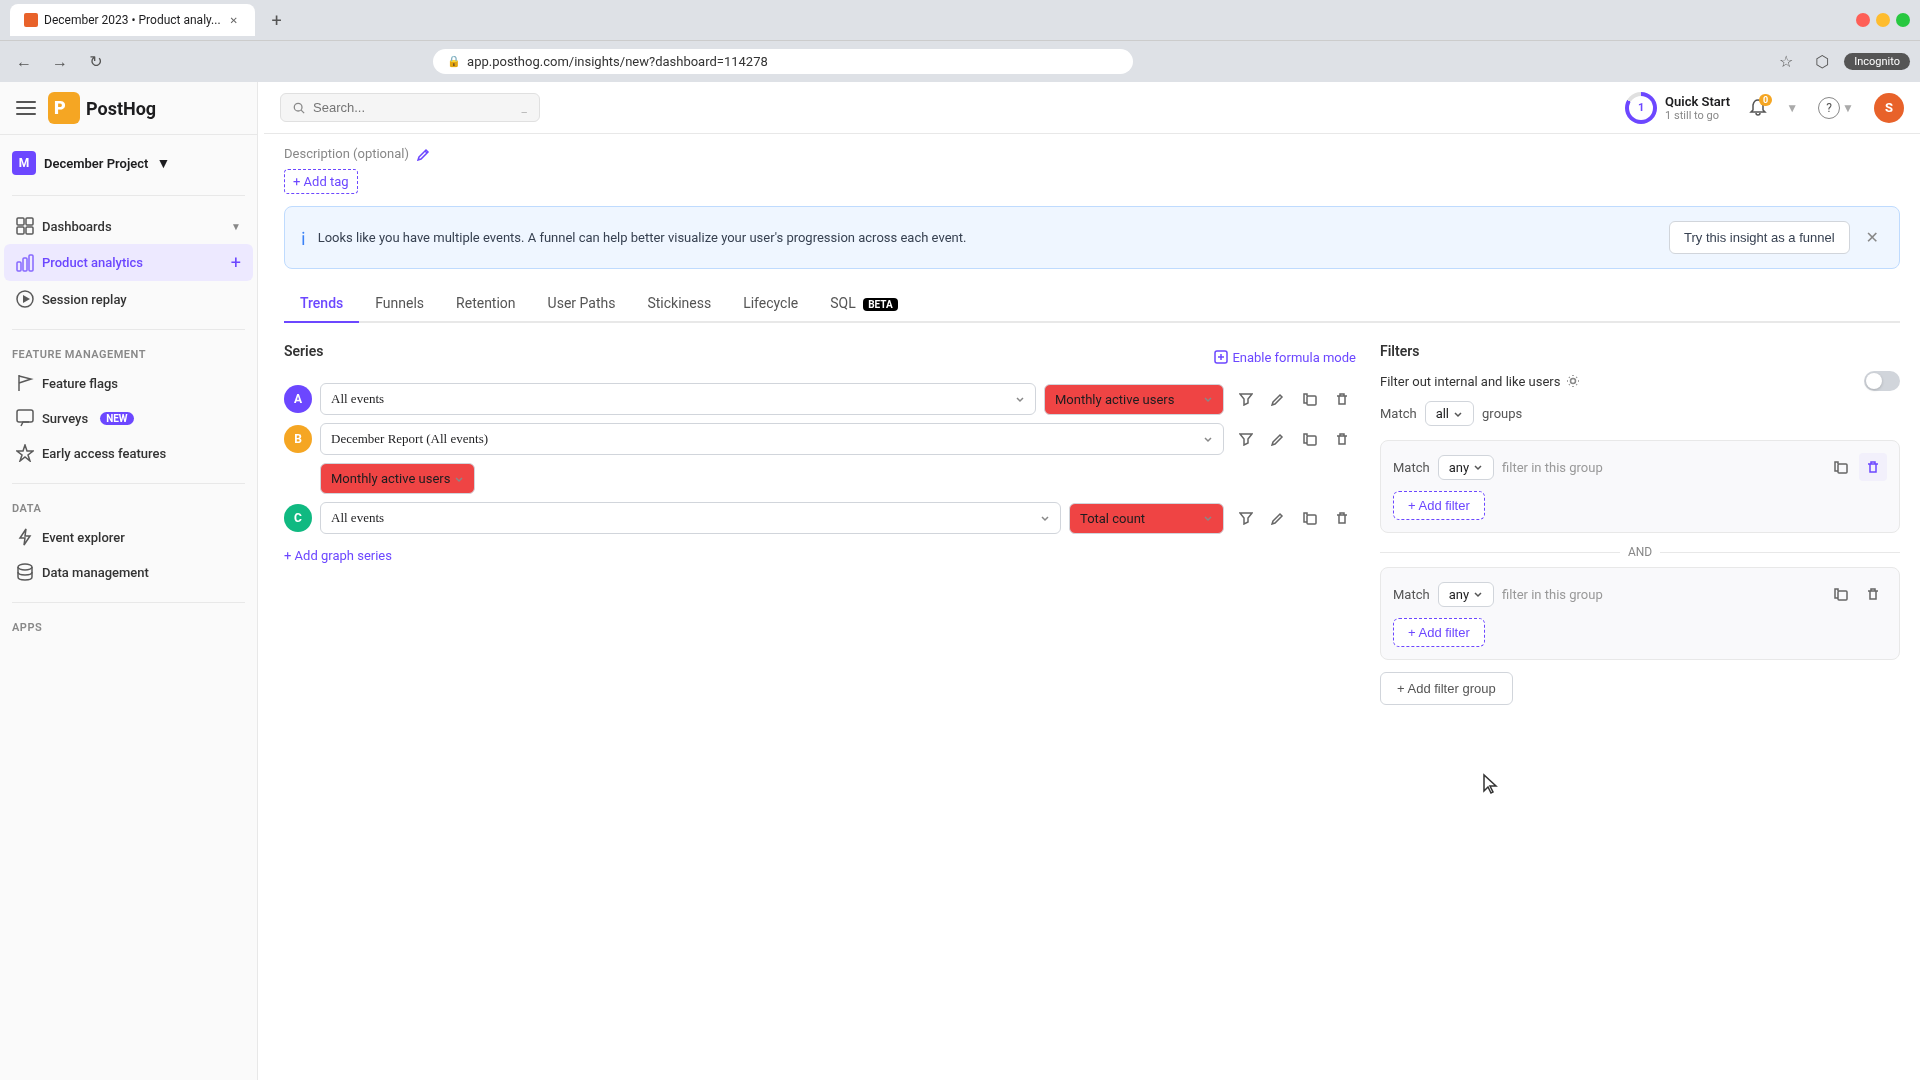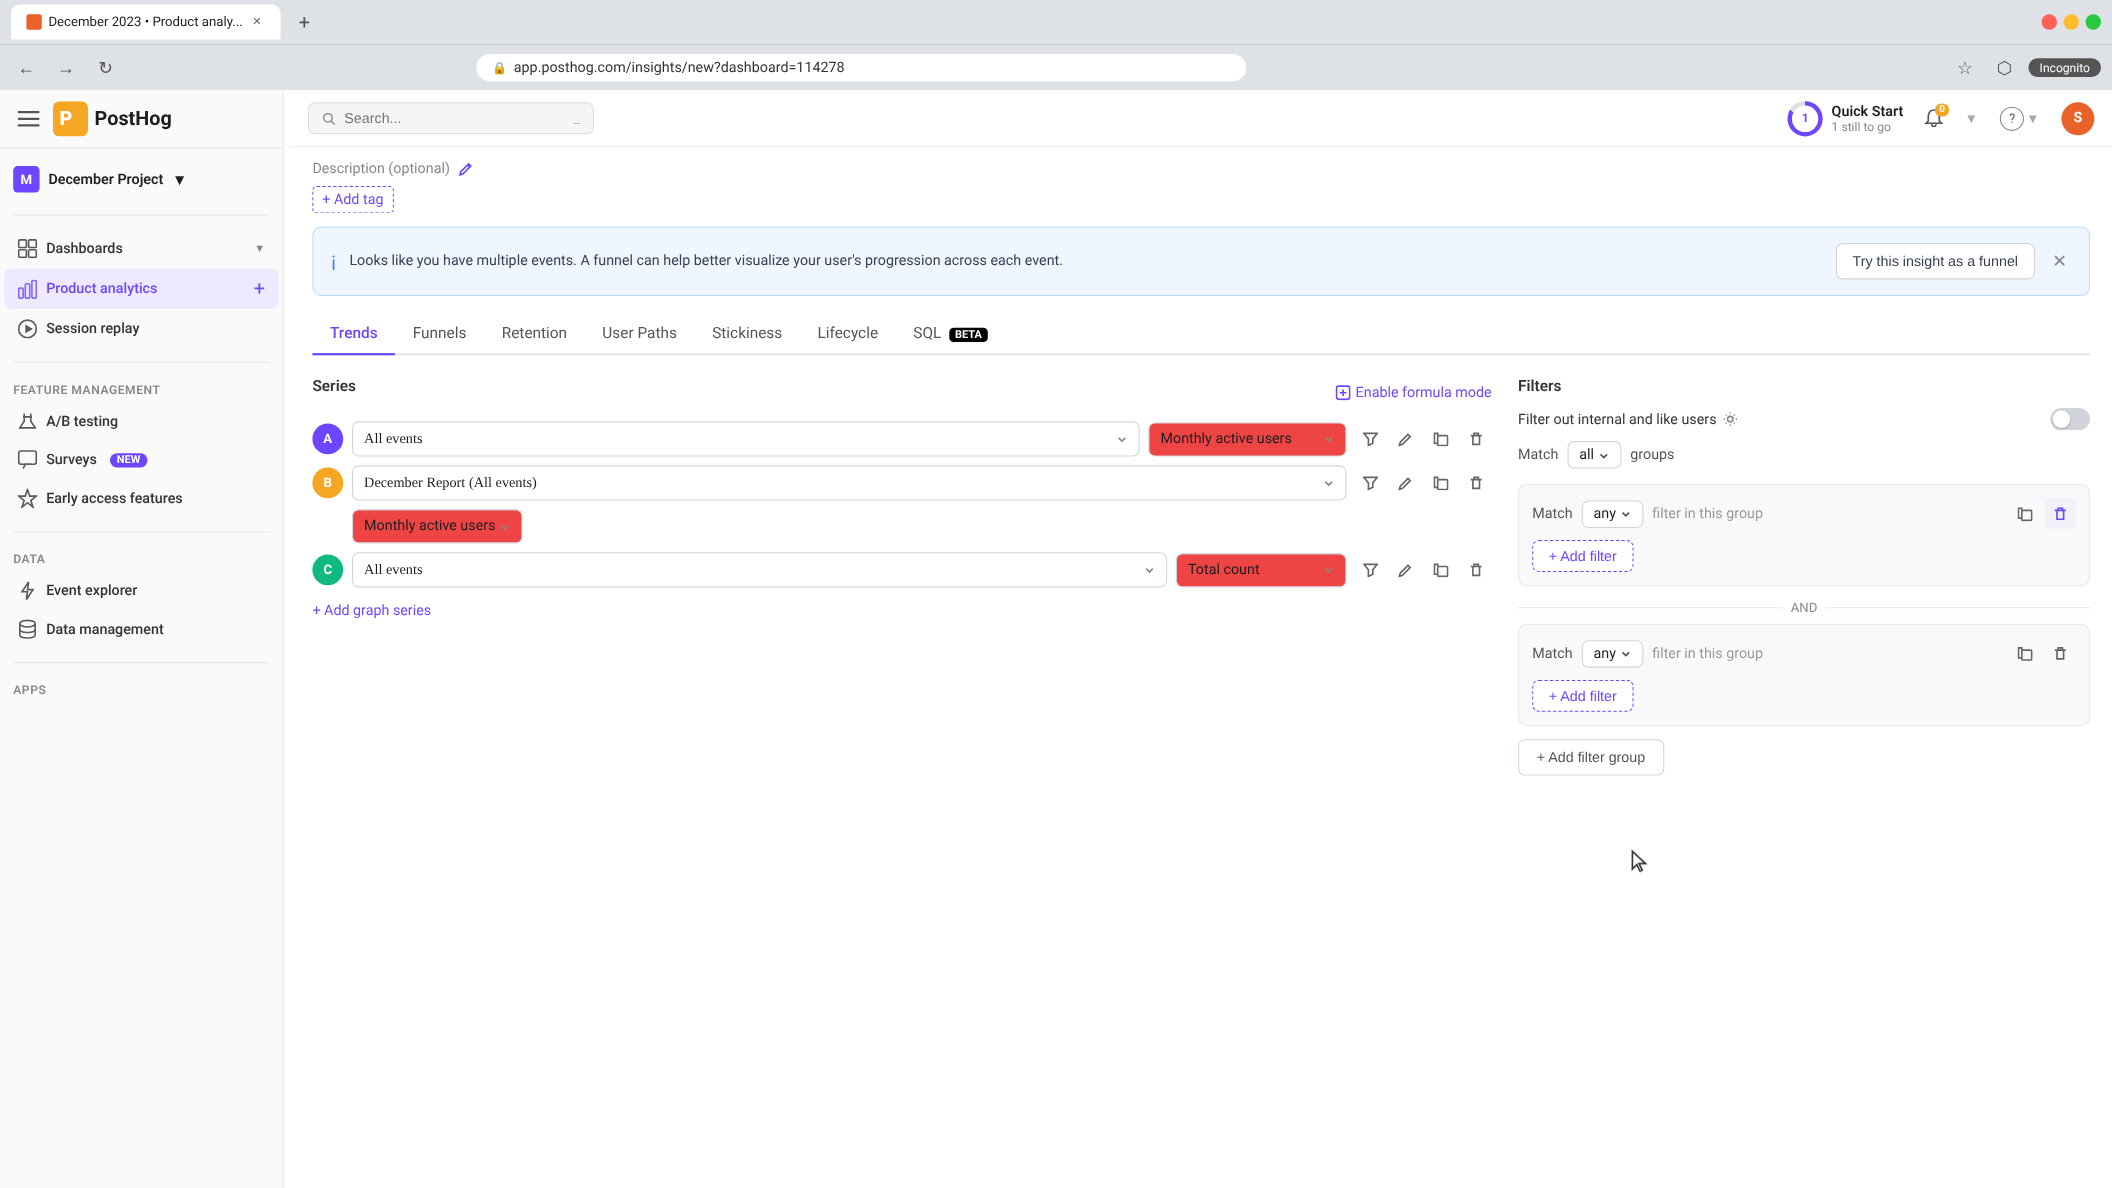--- a/index.html
+++ b/index.html
@@ -60,21 +60,21 @@
     .notif-btn { position: relative; width: 32px; height: 32px; display: flex; align-items: center; justify-content: center; cursor: pointer; border-radius: 6px; }
     .notif-badge { position: absolute; top: 2px; right: 2px; background: #f5a623; color: white; font-size: 9px; border-radius: 10px; padding: 1px 4px; font-weight: 700; }
     .help-btn { display: flex; align-items: center; gap: 2px; cursor: pointer; padding: 6px 8px; border-radius: 6px; }
     .user-avatar { width: 30px; height: 30px; background: #e8622a; border-radius: 50%; display: flex; align-items: center; justify-content: center; color: white; font-size: 13px; font-weight: 700; cursor: pointer; }
 
     
     .main { flex: 1; overflow-y: auto; background: white; }
     .main-inner { padding: 0 20px 20px; }
 
     
-    .desc-area { padding: 12px 0 8px; display: flex; align-items: flex-start; gap: 8px; }
+    .desc-area { padding: 12px 0 8px; display: flex; align-items: flex-end; gap: 8px; }
     .desc-text { color: #888; font-size: 13px; }
     .add-tag { color: #6c47ff; font-size: 13px; cursor: pointer; padding: 4px 8px; border: 1px dashed #6c47ff; border-radius: 4px; display: inline-flex; align-items: center; gap: 4px; }
 
     
     .info-banner { background: #eff6ff; border: 1px solid #bfdbfe; border-radius: 8px; padding: 14px 16px; display: flex; align-items: center; gap: 12px; margin-bottom: 16px; }
     .info-icon { color: #3b82f6; font-size: 18px; flex-shrink: 0; }
     .info-text { flex: 1; font-size: 13px; color: #374151; line-height: 1.5; }
     .funnel-btn { background: white; border: 1px solid #d1d5db; border-radius: 6px; padding: 8px 14px; font-size: 13px; font-weight: 500; color: #374151; cursor: pointer; white-space: nowrap; }
     .close-btn { color: #888; cursor: pointer; font-size: 16px; padding: 4px; }
 
@@ -213,24 +213,24 @@
         <span class="item-label">Session replay</span>
       </div>
     </div>
 
     <div class="sidebar-divider"></div>
 
     <div class="sidebar-section">
       <div class="sidebar-section-label">FEATURE MANAGEMENT</div>
       <div class="sidebar-item">
         <svg class="item-icon" viewBox="0 0 18 18" fill="none" stroke="currentColor" stroke-width="1.5">
-          <path d="M6 2 L6 9 L2 15 L16 15 L12 9 L12 2"></path>
-            <line x1="5" y1="5" x2="13" y2="5"></line>
-        </svg>
-        <span class="item-label">A/B testing</span>
+          <line x1="3" y1="1" x2="3" y2="17"></line>
+            <path d="M3 2 L15 5 L3 9"></path>
+        </svg>
+        <span class="item-label">Feature flags</span>
       </div>
       <div class="sidebar-item">
         <svg class="item-icon" viewBox="0 0 18 18" fill="none" stroke="currentColor" stroke-width="1.5">
           <rect x="1" y="1" width="16" height="12" rx="2"></rect>
             <path d="M5 17 L7 13 L13 13"></path>
         </svg>
         <span class="item-label">Surveys</span>
         <span class="new-badge">NEW</span>
       </div>
       <div class="sidebar-item">

